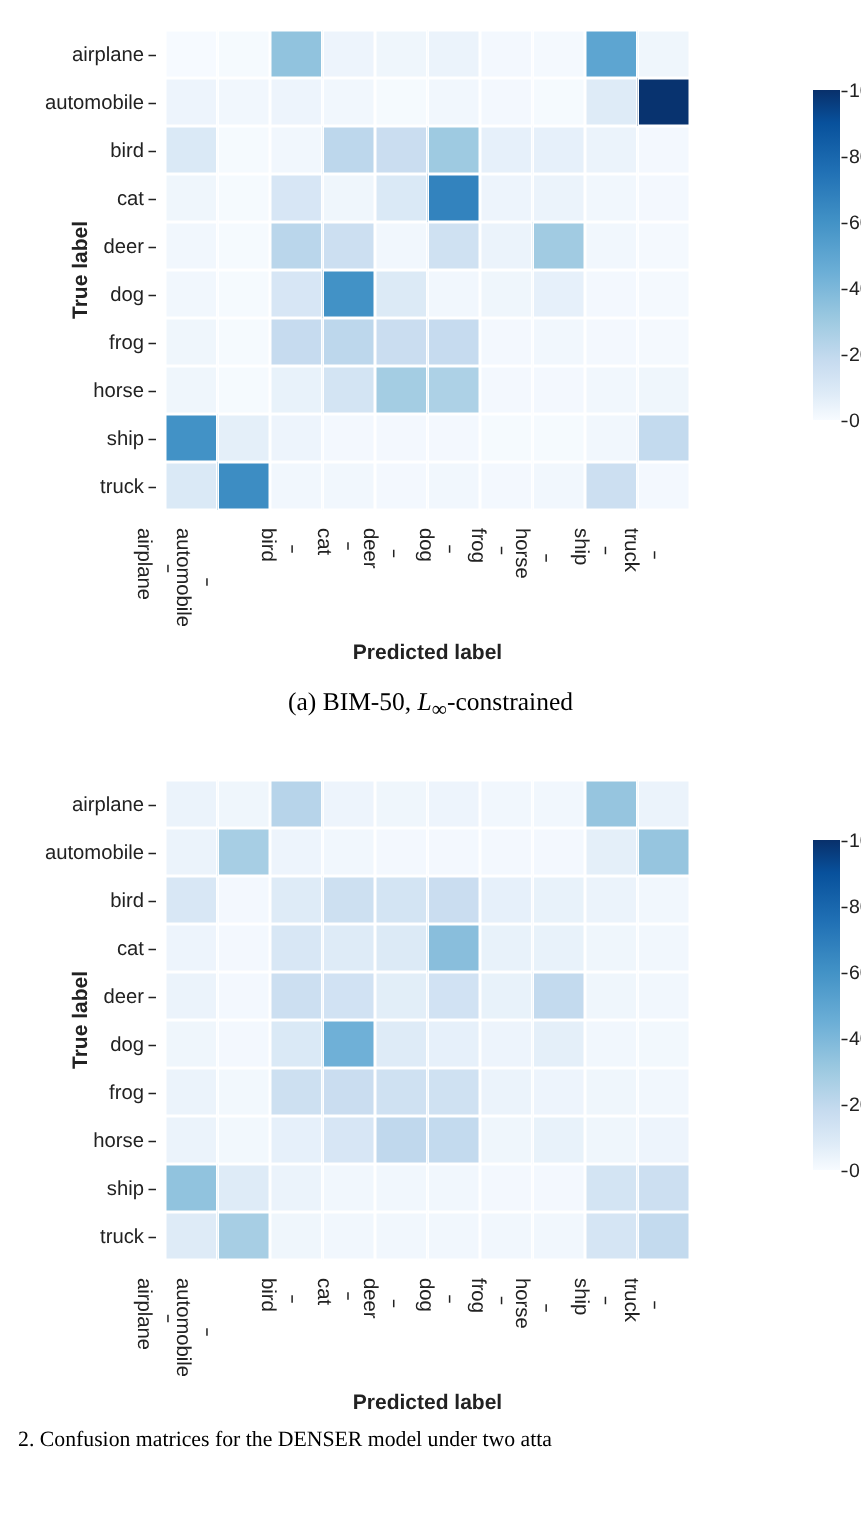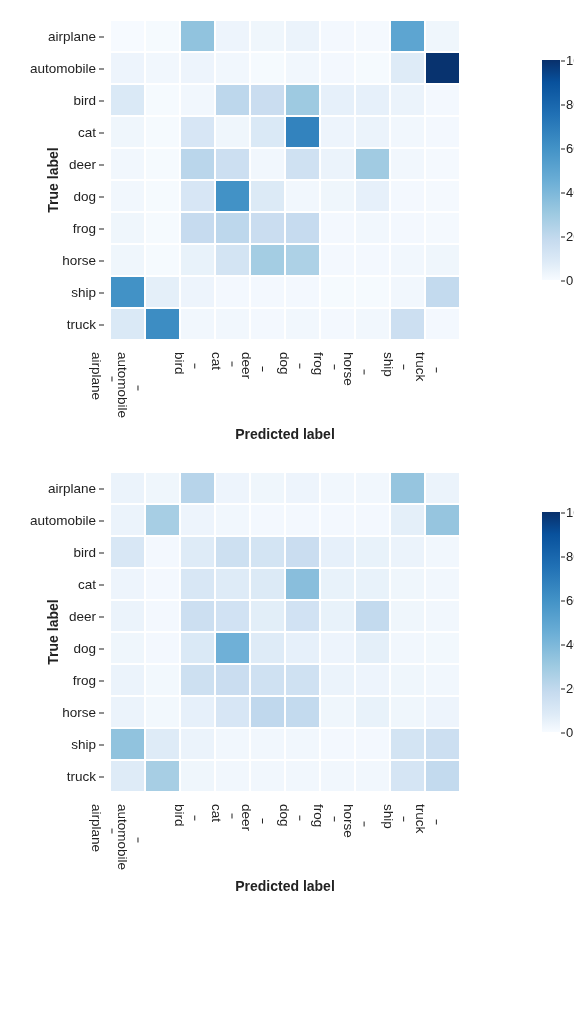--- a/index.html
+++ b/index.html
@@ -311,20 +311,21 @@
             <div class="cb-tick" style="top: 220px; left: 4px;">0</div>
             <div class="cb-tick" style="top: 176px; left: 4px;">200</div>
             <div class="cb-tick" style="top: 132px; left: 4px;">400</div>
             <div class="cb-tick" style="top: 88px; left: 4px;">600</div>
             <div class="cb-tick" style="top: 44px; left: 4px;">800</div>
             <div class="cb-tick" style="top: 0px; left: 4px;">1000</div>
           </div>
         </div>
       </div>
     </div>
+    <div class="subcaption"><span>(a) BIM-50, </span><span class="math-sub">L</span><sub>∞</sub><span>-constrained</span></div>
     <div class="chart-block">
       <div class="chart-area">
         <div class="ylabel">True label</div>
         <div class="heatmap">
           <div class="cell" style="background: rgb(235, 243, 251);"></div>
           <div class="cell" style="background: rgb(239, 246, 252);"></div>
           <div class="cell" style="background: rgb(183, 212, 234);"></div>
           <div class="cell" style="background: rgb(237, 244, 252);"></div>
           <div class="cell" style="background: rgb(239, 246, 252);"></div>
           <div class="cell" style="background: rgb(237, 244, 252);"></div>
@@ -454,13 +455,14 @@
             <div class="cb-tick" style="top: 220px; left: 4px;">0</div>
             <div class="cb-tick" style="top: 176px; left: 4px;">200</div>
             <div class="cb-tick" style="top: 132px; left: 4px;">400</div>
             <div class="cb-tick" style="top: 88px; left: 4px;">600</div>
             <div class="cb-tick" style="top: 44px; left: 4px;">800</div>
             <div class="cb-tick" style="top: 0px; left: 4px;">1000</div>
           </div>
         </div>
       </div>
     </div>
+    <div class="bottom-text">2.   Confusion matrices for the DENSER model under two atta</div>
   </div>
 
 </body></html>

